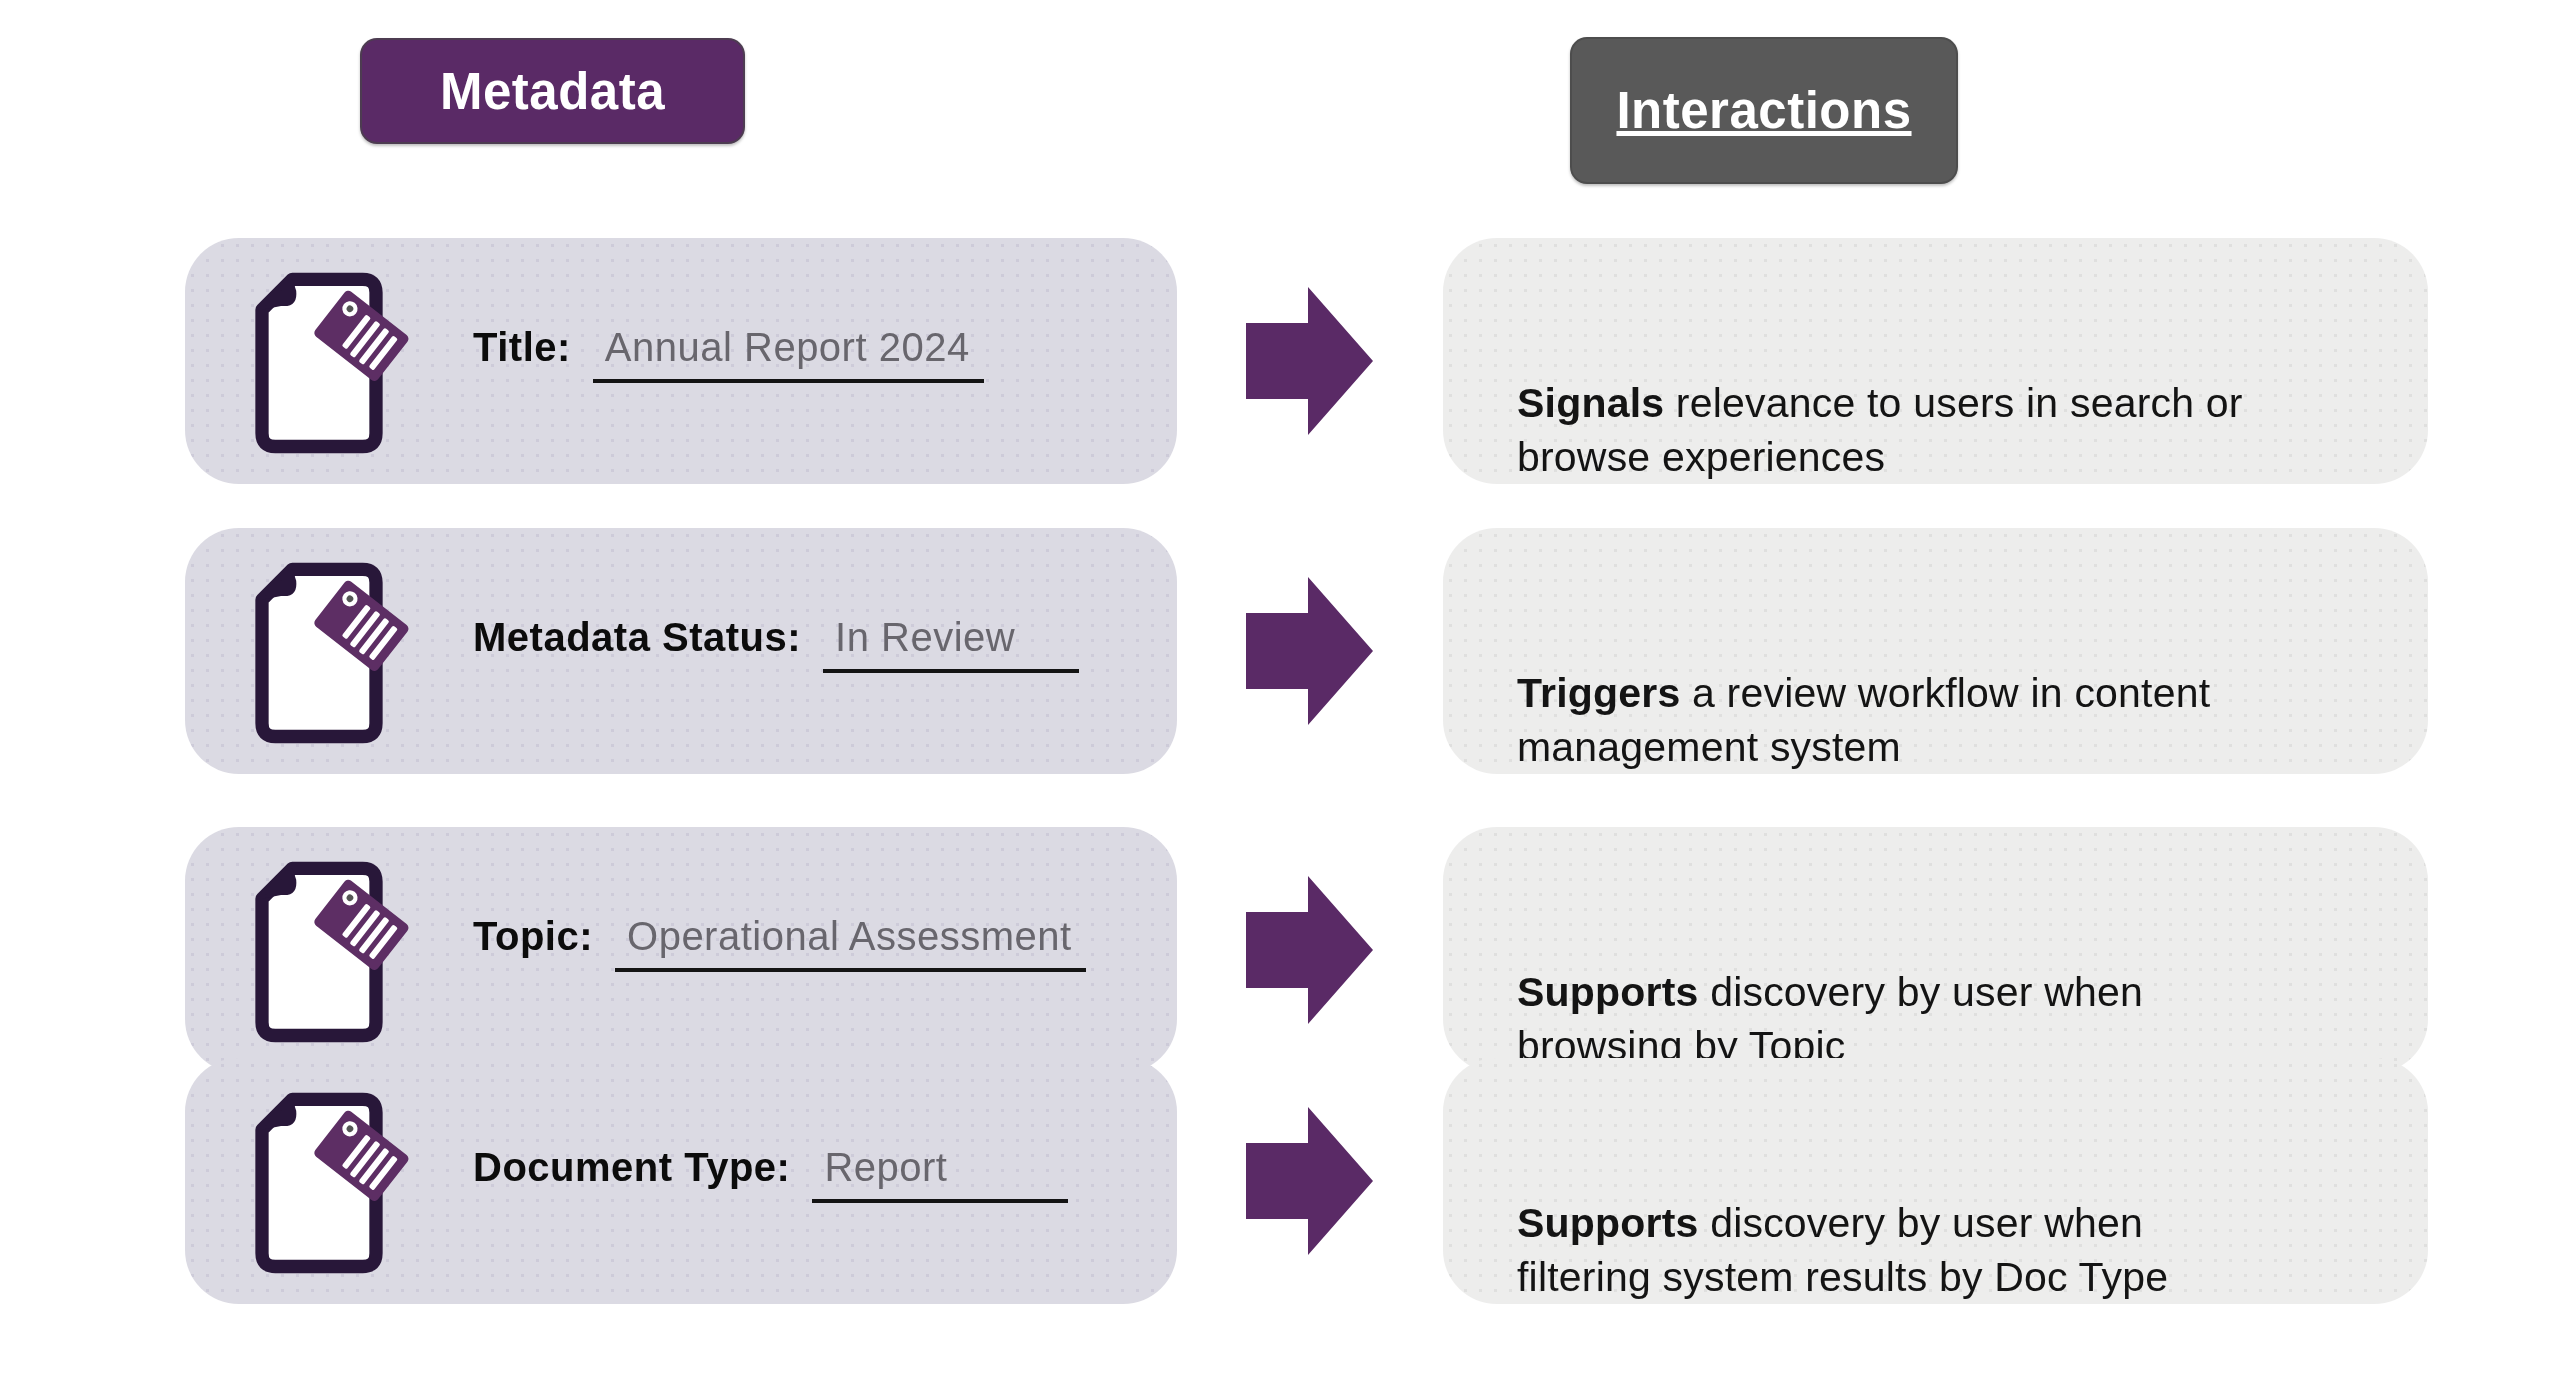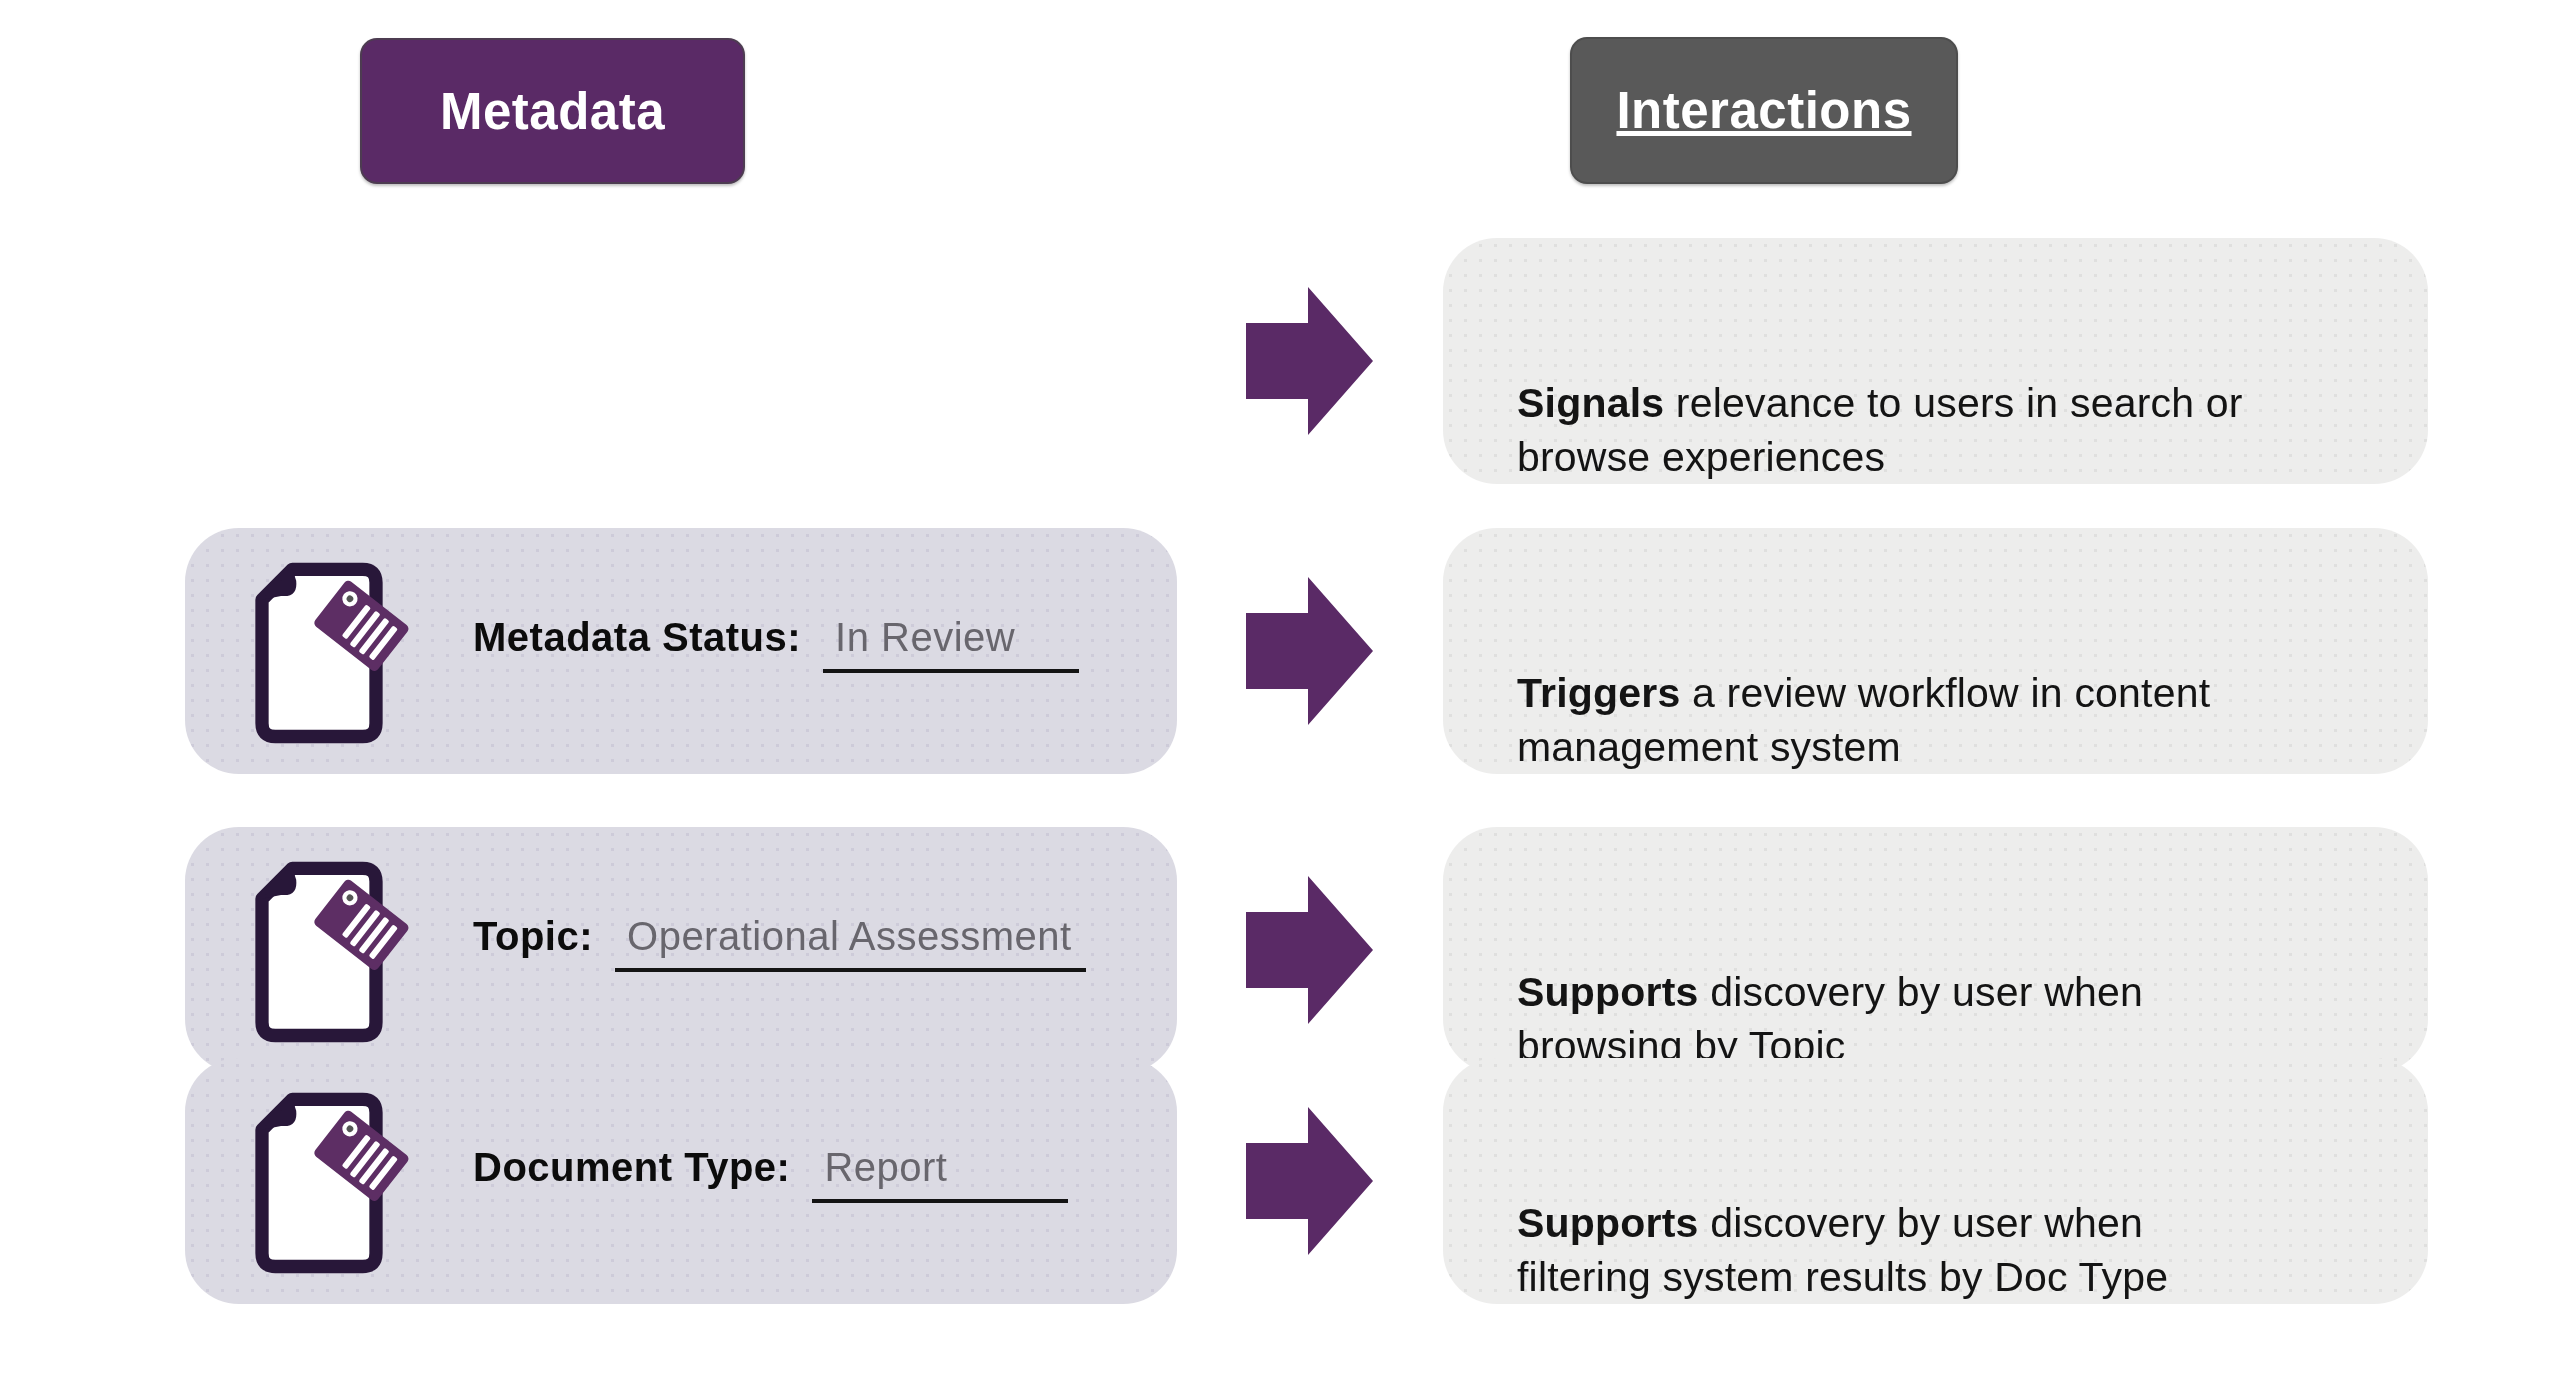--- a/index.html
+++ b/index.html
@@ -27,21 +27,21 @@
   .pill{
     position:absolute;
     display:flex;align-items:center;justify-content:center;
     color:#ffffff;
     font-size:51px;font-weight:bold;letter-spacing:0.5px;
     border-radius:17px;
     border:2px solid rgba(70,70,70,0.65);
     box-shadow:0 2px 3px rgba(0,0,0,0.25);
   }
   .pill.metadata{
-    left:360px;top:38px;width:385px;height:146px;
+    left:360px;top:38px;width:385px;height:106px;
     background:var(--header-purple);
   }
   .pill.interactions{
     left:1570px;top:37px;width:388px;height:147px;
     background:var(--header-gray);
     text-decoration:underline;
   }
   .row{position:absolute;left:0;width:2560px;height:246px;}
   .row.r0{top:238px;}
   .row.r1{top:528px;}
@@ -100,20 +100,39 @@
 <body>
 
 <div class="pill metadata">
   <span>Metadata</span>
 </div>
 <div class="pill interactions">
   <span>Interactions</span>
 </div>
 
 <div class="row r0">
+  <div class="card left">
+    <svg class="doc-icon" width="190" height="190" viewBox="0 0 200 200" aria-hidden="true">
+      <path d="M 52,14 H 126 Q 140,14 140,28 V 176 Q 140,190 126,190 H 34 Q 20,190 20,176 V 46 Z" fill="#ffffff" stroke="var(--doc-outline)" stroke-width="14" stroke-linejoin="round"></path>
+      <path d="M 20,46 L 52,14 L 56,26 Q 58,44 40,42 Z" fill="var(--doc-outline)"></path>
+      <g transform="translate(110,24) rotate(38)">
+        <rect x="0" y="0" width="84" height="60" rx="5" fill="var(--tag-purple)"></rect>
+        <circle cx="15" cy="15" r="8" fill="#ffffff"></circle>
+        <circle cx="15" cy="15" r="3.5" fill="#555555"></circle>
+        <rect x="32" y="9" width="6.5" height="42" rx="2" fill="#ffffff"></rect>
+        <rect x="44" y="8" width="6.5" height="45" rx="2" fill="#ffffff"></rect>
+        <rect x="56" y="8" width="6.5" height="45" rx="2" fill="#ffffff"></rect>
+        <rect x="68" y="9" width="6.5" height="42" rx="2" fill="#ffffff"></rect>
+      </g>
+    </svg>
+    <div class="field">
+      <span class="label">Title:</span>
+      <span class="value-wrap"><span class="value">Annual Report 2024</span></span>
+    </div>
+  </div>
   <svg class="arrow" viewBox="0 0 127 148" aria-hidden="true">
     <polygon points="0,36 62,36 62,0 127,74 62,148 62,112 0,112" fill="var(--arrow-purple)"></polygon>
   </svg>
   <div class="card right">
     <p class="interaction-text"><b>Signals</b> <span>relevance to users in search or
 browse experiences</span></p>
   </div>
 </div>
 
 <div class="row r1">

